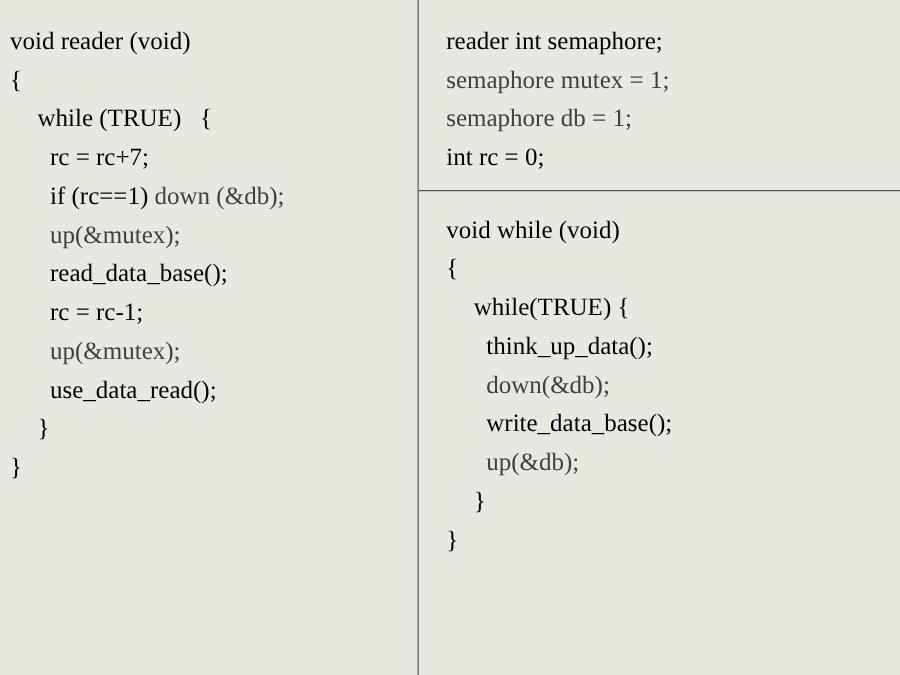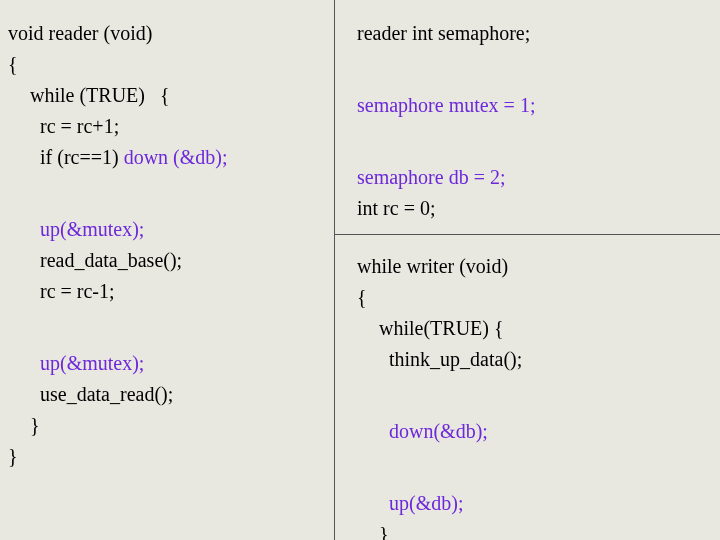--- a/index.html
+++ b/index.html
@@ -34,54 +34,55 @@
     border-bottom: 1px solid #555;
     padding: 18px 8px 10px 22px;
   }
   .right-bottom {
     flex: 1;
     padding: 16px 8px 0 22px;
   }
   .line { white-space: pre; color: #000; }
   .ind1 { padding-left: 22px; }
   .ind2 { padding-left: 32px; }
-  .blue { color: #6d28d9; margin-top: 41px; }
+  .blue { color: #404040; }
 </style>
 </head>
 <body>
 
 <div class="container">
 
   <div class="left-pane">
     <div class="line"><span>void reader (void)</span></div>
     <div class="line">{</div>
     <div class="line ind1">while (TRUE)   {</div>
-    <div class="line ind2">rc = rc+1;</div>
+    <div class="line ind2">rc = rc+7;</div>
     <div class="line ind2"><span>if (rc==1) </span><span class="blue">down (&amp;db);</span></div>
     <div class="line ind2 blue">up(&amp;mutex);</div>
     <div class="line ind2">read_data_base();</div>
     <div class="line ind2">rc = rc-1;</div>
     <div class="line ind2 blue">up(&amp;mutex);</div>
     <div class="line ind2">use_data_read();</div>
     <div class="line ind1">}</div>
     <div class="line">}</div>
   </div>
 
   <div class="right-col">
     <div class="right-top">
       <div class="line">reader int semaphore;</div>
       <div class="line blue">semaphore mutex = 1;</div>
-      <div class="line blue">semaphore db = 2;</div>
+      <div class="line blue">semaphore db = 1;</div>
       <div class="line">int rc = 0;</div>
     </div>
     <div class="right-bottom">
-      <div class="line">while writer (void)</div>
+      <div class="line">void while (void)</div>
       <div class="line">{</div>
       <div class="line ind1">while(TRUE) {</div>
       <div class="line ind2">think_up_data();</div>
       <div class="line ind2 blue">down(&amp;db);</div>
+      <div class="line ind2">write_data_base();</div>
       <div class="line ind2 blue">up(&amp;db);</div>
       <div class="line ind1">}</div>
       <div class="line">}</div>
     </div>
   </div>
 
 </div>
 
 </body></html>

